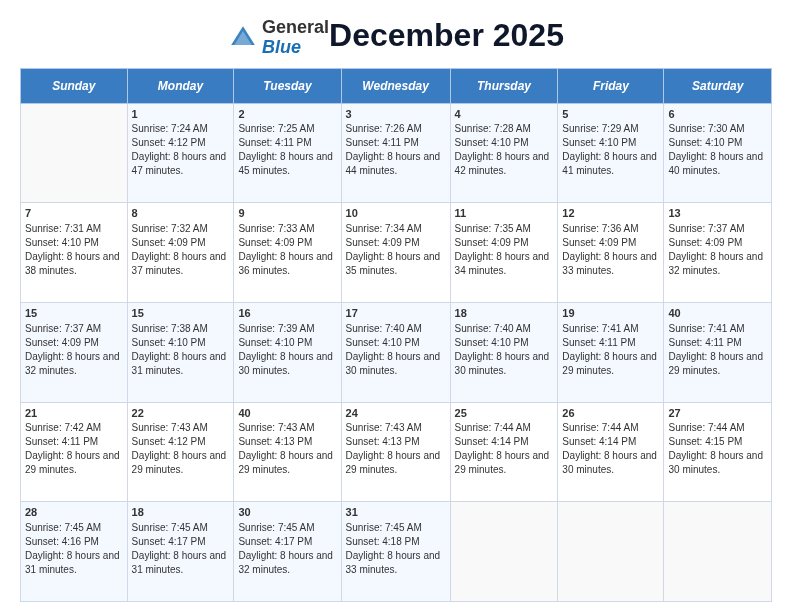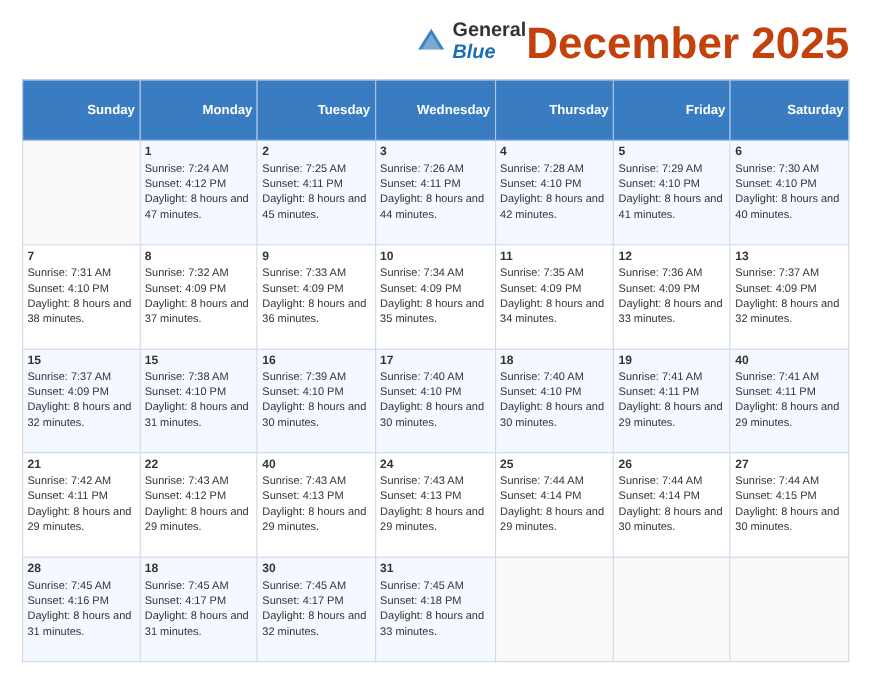--- a/index.html
+++ b/index.html
@@ -12,21 +12,21 @@
     }
     .page {
       width: 792px;
       height: 612px;
       padding: 18px 20px 10px 20px;
       display: flex;
       flex-direction: column;
     }
     .header {
       display: flex;
-      justify-content: flex-end;
+      justify-content: center;
       align-items: flex-start;
       margin-bottom: 10px;
     }
     .logo {
       display: flex;
       align-items: center;
       gap: 4px;
     }
     .logo-text {
       font-size: 18px;
@@ -36,44 +36,45 @@
     .logo-general { color: #333; }
     .logo-blue { color: #1a6eb5; font-style: italic; }
     .logo-icon {
       width: 30px;
       height: 30px;
     }
     .title-block {
       text-align: right;
     }
     .month-title {
-      font-size: 40px;
-      font-weight: bold;
-      color: #c2410c;
+      font-size: 32px;
+      font-weight: bold;
+      color: #0f172a;
       line-height: 1.1;
     }
     .location {
       font-size: 14px;
       color: #555;
       margin-top: 2px;
     }
     .calendar {
       flex: 1;
       border-collapse: collapse;
       width: 100%;
       font-size: 10.5px;
     }
     .calendar thead tr th {
       background-color: #3a7cc1;
       color: #fff;
       font-size: 12px;
       font-weight: bold;
-      padding: 20px 4px;
-      text-align: right;
+      padding: 10px 4px;
+      text-align: center;
       border: 1px solid #b0c8e8;
+      font-style: italic;
     }
     .calendar tbody tr td {
       border: 1px solid #d0d8e8;
       vertical-align: top;
       padding: 3px 4px;
       width: 113px;
       background: #fff;
       color: #333;
       line-height: 1.35;
     }

